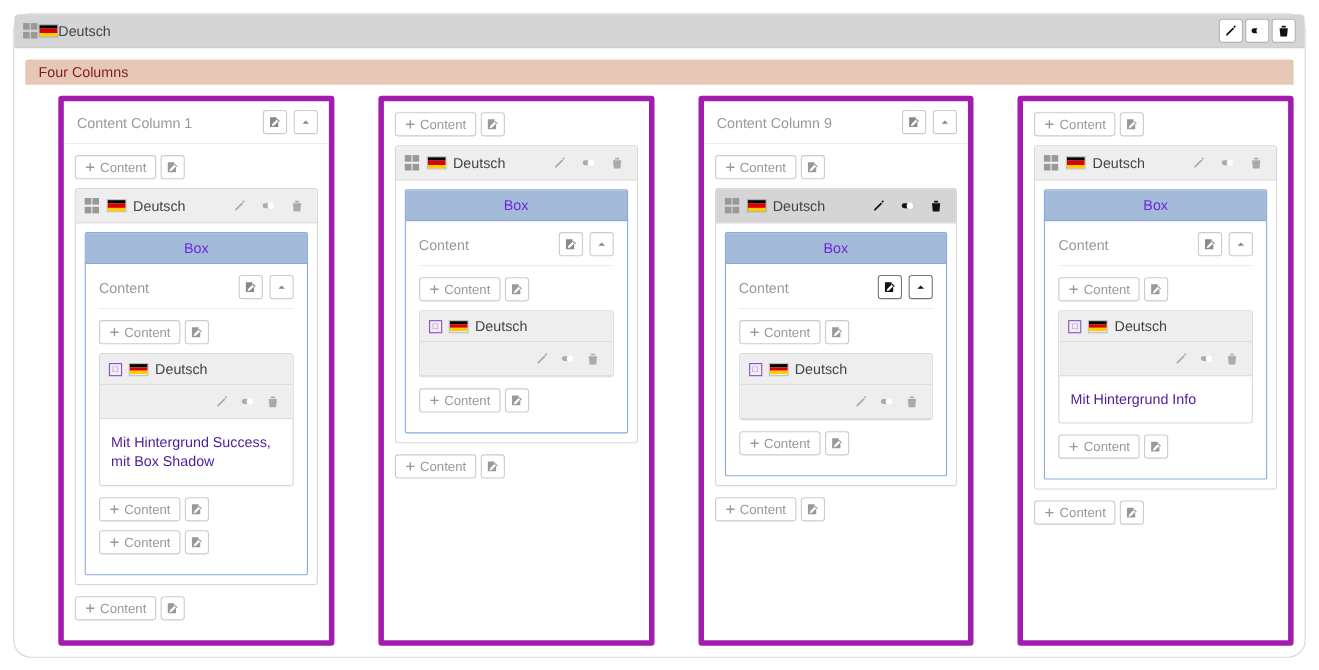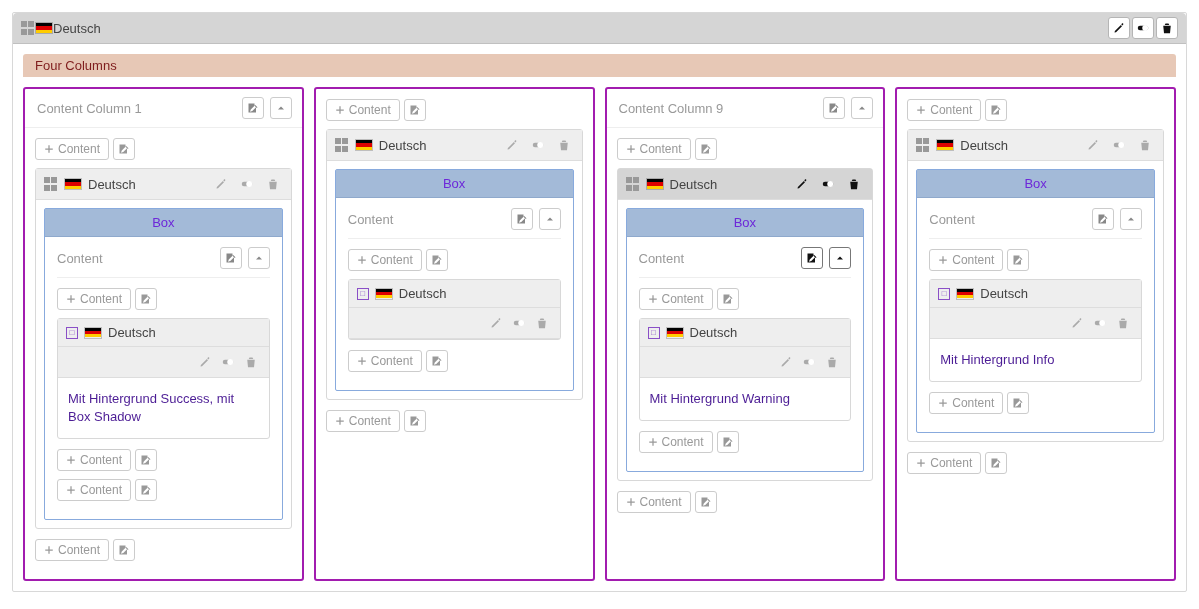--- a/index.html
+++ b/index.html
@@ -1,37 +1,37 @@
 <!DOCTYPE html>
 <html><head>
 <meta charset="utf-8">
 <style>
 * { box-sizing: border-box; margin: 0; padding: 0; }
 body { font-family: "Segoe UI", Tahoma, Verdana, sans-serif; font-size: 13px; background: #fff; color: #444; }
-.root { border: 1px solid #d8d8d8; border-radius: 2px; margin: 12px; background: #fff; }
+.root { border: 1px solid #d8d8d8; border-radius: 16px; margin: 12px; background: #fff; }
 
 
 .topbar { background: #d5d5d5; border-bottom: 1px solid #c0c0c0; padding: 4px 8px; display: flex; align-items: center; border-radius: 4px 4px 0 0;}
 .topbar .spacer { flex: 1; }
 .icon-btn { width: 22px; height: 22px; border: 1px solid #b5b5b5; border-radius: 3px; background: #fff; display: inline-flex; align-items: center; justify-content: center; margin-left: 2px; cursor: pointer; }
 .icon-btn.dark svg { fill: #111; }
 
 .flag { width: 18px; height: 12px; display: inline-block; position: relative; border: 0.5px solid rgba(0,0,0,0.2);}
 .flag span { position:absolute; left:0; right:0; height:33.34%; }
 .flag .b1{ top:0; background:#000; }
 .flag .b2{ top:33.33%; background:#dd0000; }
 .flag .b3{ top:66.66%; background:#ffcc00; }
 
 .grid-icon { width:14px; height:14px; display:inline-flex; flex-wrap:wrap; gap:1px; }
 .grid-icon i { width:6px; height:6px; background:#999; display:block; }
 
 .section-label { background: #e7c8b6; color: #7f1d1d; padding: 4px 12px; border-radius: 3px 3px 0 0; margin: 10px 10px 0 10px; font-size: 13px; }
 
 .columns { display: flex; gap: 10px; padding: 10px; }
-.col { flex: 1; border: 2px solid #a21caf; border-radius: 3px; background: #fff; }
+.col { flex: 1; border: 5px solid #a21caf; border-radius: 3px; background: #fff; margin-left: 30px; }
 
 .col-head { display:flex; align-items:center; padding:8px 10px 8px 12px; border-bottom:1px solid #eee; color:#999; gap:6px;}
 .col-head .hspacer{flex:1;}
 .mini-btn { width:22px; height:22px; border:1px solid #ccc; border-radius:3px; background:#fff; display:inline-flex; align-items:center; justify-content:center; cursor:pointer;}
 .mini-btn svg{ fill:#888; width:12px;height:12px;}
 .mini-btn.active{ border-color:#777; }
 .mini-btn.active svg{ fill:#111; }
 
 .col-body { padding:10px; }
 
@@ -563,21 +563,20 @@
                         <svg class="tool-icon" viewBox="0 0 16 16">
                           <use href="#i-toggle"></use>
                         </svg>
                       </span>
                   <span class="tool">
                         <svg class="tool-icon" viewBox="0 0 16 16">
                           <use href="#i-trash"></use>
                         </svg>
                       </span>
                 </div>
-                <div class="ic-body">Mit Hintergrund Warning</div>
               </div>
 
               <div class="add-row">
                     <span class="add-btn">
                       <svg class="tool-icon" viewBox="0 0 16 16">
                         <use href="#i-plus"></use>
                       </svg>
                       <span>Content</span>
                     </span>
                     <span class="ghost-btn">

